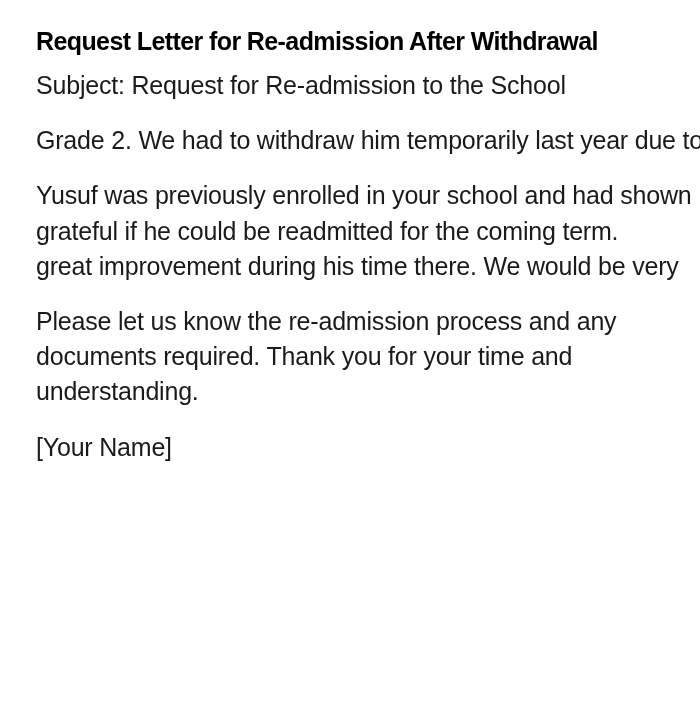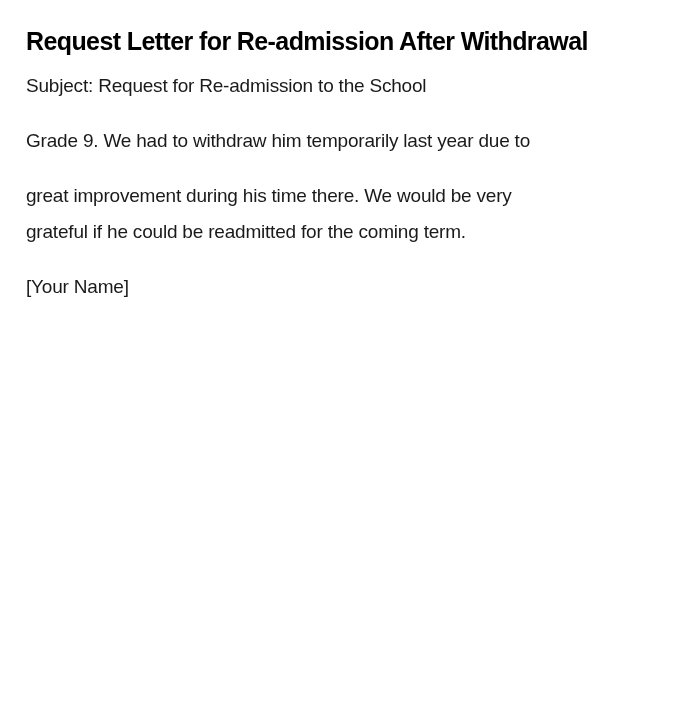--- a/index.html
+++ b/index.html
@@ -9,36 +9,36 @@
     }
     body {
       width: 700px;
       height: 726px;
       overflow: hidden;
       font-family: "Liberation Sans", sans-serif;
       color: #1a1a1a;
     }
     .page {
       position: relative;
-      padding: 24px 40px 0 26px;
+      padding: 24px 40px 0 36px;
       box-sizing: border-box;
       width: 700px;
     }
     .title {
       font-family: "Liberation Sans", sans-serif;
       font-weight: bold;
       font-size: 25px;
       line-height: 34px;
       color: #000000;
       margin: 0 0 10px 0;
       letter-spacing: -0.6px;
       white-space: nowrap;
     }
     .para {
-      font-size: 19px;
+      font-size: 25px;
       line-height: 35.2px;
       margin: 0 0 20px 0;
       color: #1a1a1a;
       letter-spacing: -0.2px;
     }
     .para .line {
       display: block;
       white-space: nowrap;
     }
   </style>
@@ -47,26 +47,32 @@
 
 <div class="page">
   <h1 class="title">Request Letter for Re-admission After Withdrawal</h1>
 
   <p class="para">
     <span class="line">Subject: Request for Re-admission to the School</span>
   </p>
 
 
   <p class="para">
-    <span class="line">Grade 9. We had to withdraw him temporarily last year due to</span>
+    <span class="line">Grade 2. We had to withdraw him temporarily last year due to</span>
   </p>
 
   <p class="para">
+    <span class="line">Yusuf was previously enrolled in your school and had shown</span>
+    <span class="line">grateful if he could be readmitted for the coming term.</span>
     <span class="line">great improvement during his time there. We would be very</span>
-    <span class="line">grateful if he could be readmitted for the coming term.</span>
   </p>
 
+  <p class="para">
+    <span class="line">Please let us know the re-admission process and any</span>
+    <span class="line">documents required. Thank you for your time and</span>
+    <span class="line">understanding.</span>
+  </p>
 
 
   <p class="para">
     <span class="line">[Your Name]</span>
   </p>
 </div>
 
 </body></html>

